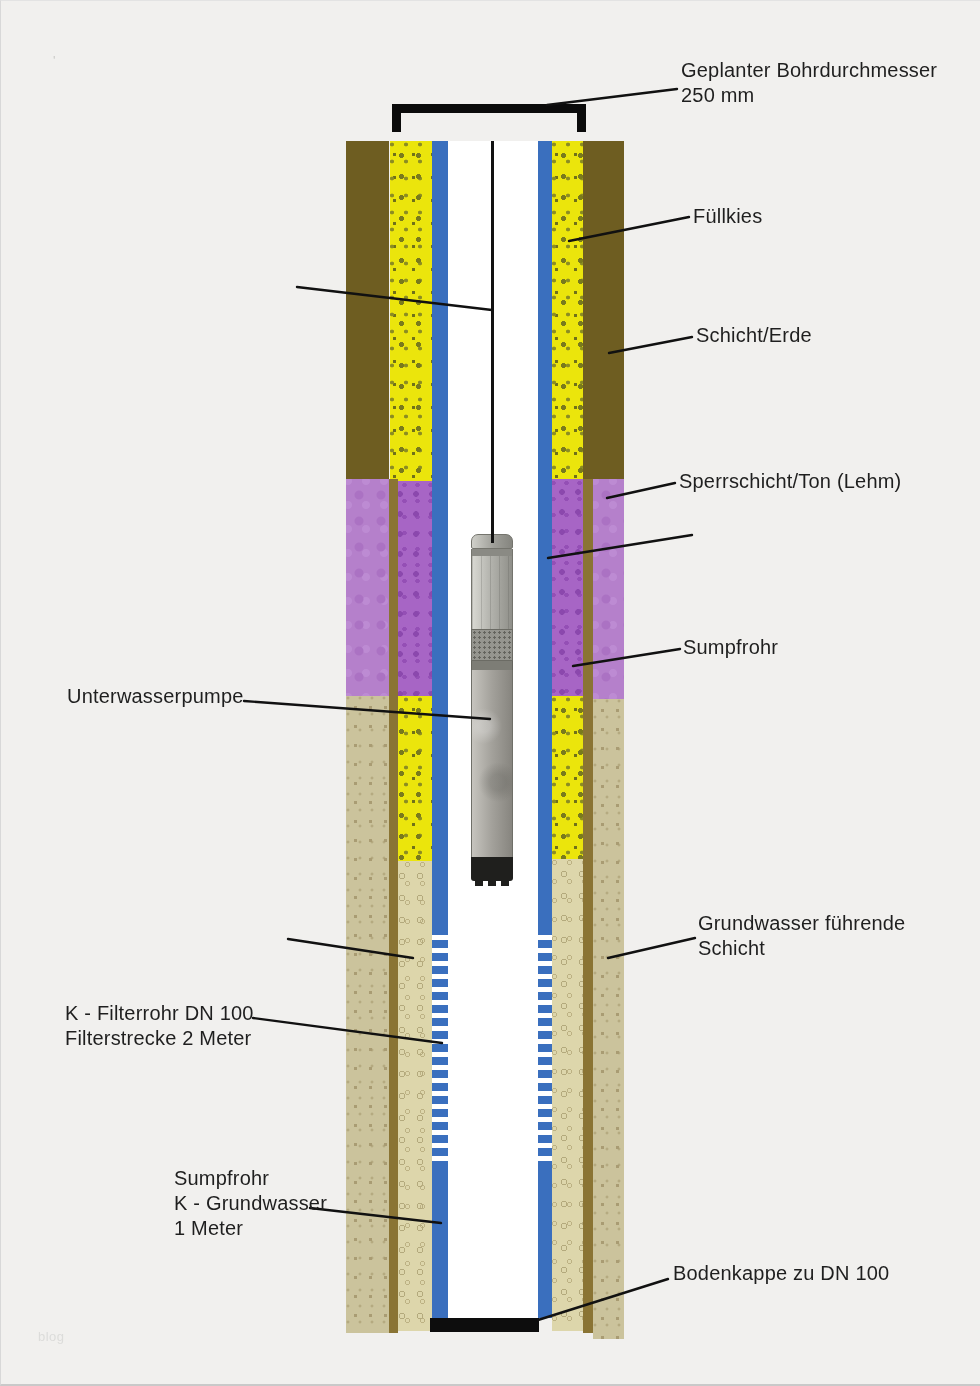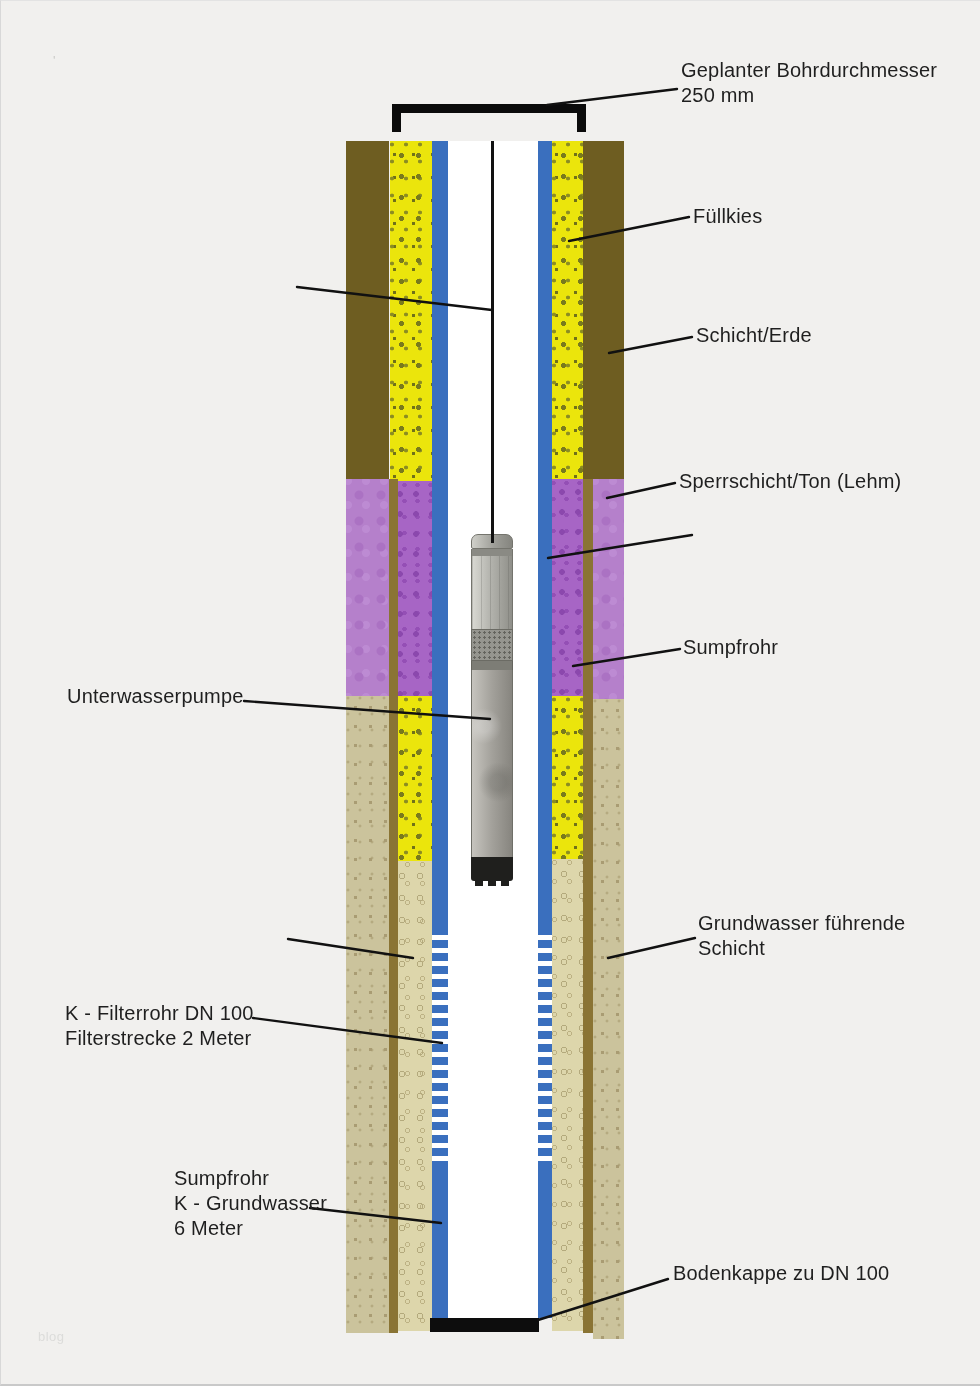--- a/index.html
+++ b/index.html
@@ -209,21 +209,21 @@
     <div>Grundwasser führende</div>
     <div>Schicht</div>
   </div>
   <div class="label" style="left:64px;top:1000px;">
     <div>K - Filterrohr DN 100</div>
     <div>Filterstrecke 2 Meter</div>
   </div>
   <div class="label" style="left:155px;top:1165px;margin-left:18px;">
     <div>Sumpfrohr</div>
     <div>K - Grundwasser</div>
-    <div>6 Meter</div>
+    <div>1 Meter</div>
   </div>
   <div class="label" style="left:672px;top:1260px;">
     <div>Bodenkappe zu DN 100</div>
   </div>
 
   <span class="artifact" style="left:52px;top:52px;">'</span>
   <span class="watermark" style="left:37px;top:1328px;">blog</span>
 
 </div>
 

